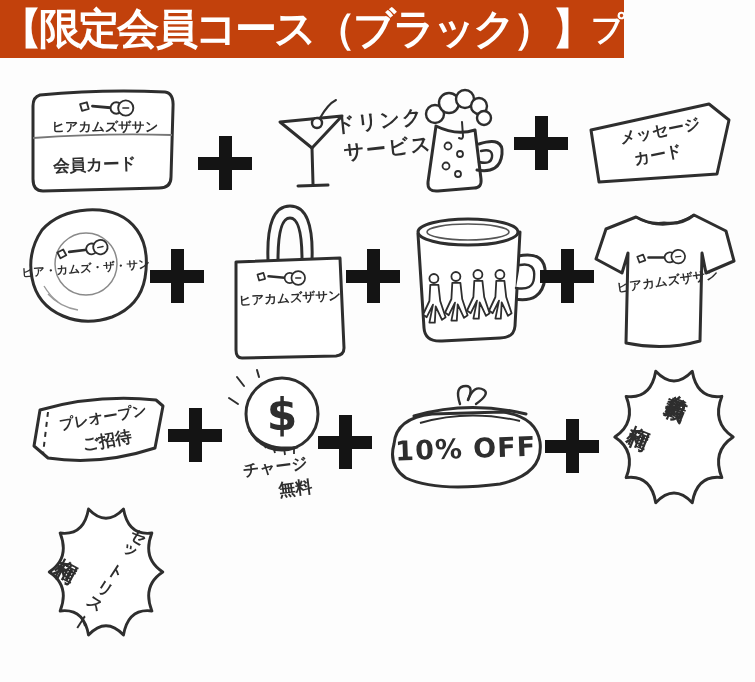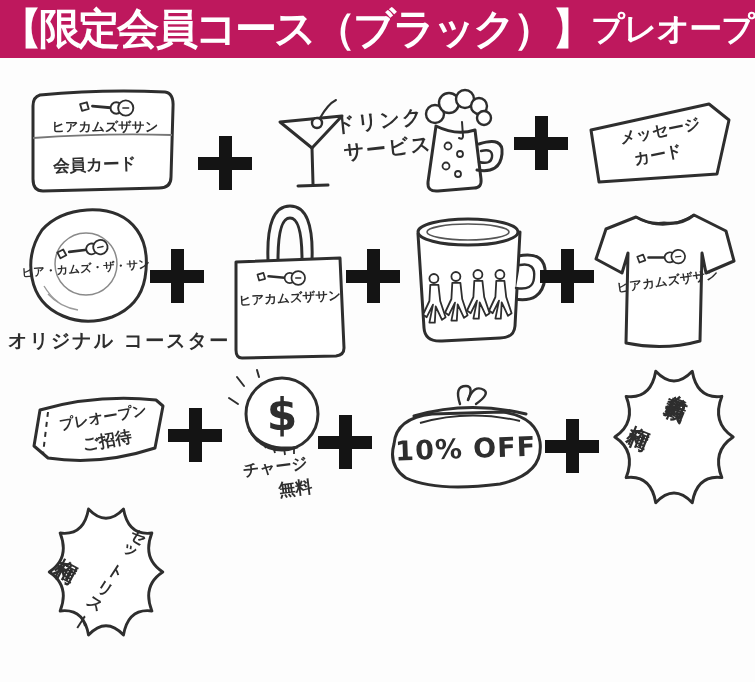--- a/index.html
+++ b/index.html
@@ -1,19 +1,19 @@
 <!DOCTYPE html>
 <html><head>
 <meta charset="utf-8">
 <style>
   html,body{margin:0;padding:0;background:#e9e9e9;}
   #stage{position:relative;width:755px;height:682px;background:#fdfdfd;overflow:hidden;
          font-family:"DejaVu Sans",sans-serif;color:#2e2e2e;}
   
-  .header{position:absolute;left:0;top:0;width:755px;height:58px;background:#be185d;
+  .header{position:absolute;left:0;top:0;width:624px;height:58px;background:#c2410c;
           display:flex;align-items:center;white-space:nowrap;overflow:hidden;color:#fff;}
   .header .t1{font-size:42px;font-weight:bold;letter-spacing:-3px;line-height:58px;}
   .header .t2{font-size:33px;font-weight:bold;letter-spacing:-1px;line-height:58px;}
   
   .plus{position:absolute;width:54px;height:54px;}
   .plus::before{content:"";position:absolute;left:0;top:21px;width:54px;height:13px;background:#141414;}
   .plus::after{content:"";position:absolute;left:21px;top:0;width:13px;height:54px;background:#141414;}
   .item{position:absolute;}
   svg{display:block;overflow:visible;}
   .t{font-family:"DejaVu Sans",sans-serif;fill:#2e2e2e;font-weight:600;}
@@ -112,21 +112,20 @@
   <div class="item" style="left:24px;top:206px;">
     <svg width="126" height="118" viewBox="0 0 126 118">
       <path d="M63,4 Q97,2 113,24 Q126,42 121,72 Q116,100 88,111 Q62,120 39,110 Q13,99 8,72 Q3,46 18,24 Q34,6 63,4 Z" fill="#fff" stroke="#2e2e2e" stroke-width="3" stroke-linejoin="round"></path>
       <circle cx="62" cy="58" r="31" fill="none" stroke="#8a8a8a" stroke-width="1.5"></circle>
       <path d="M24,88 Q36,101 54,104" fill="none" stroke="#9a9a9a" stroke-width="1.4"></path>
       <path d="M20,80 Q26,90 34,96" fill="none" stroke="#9a9a9a" stroke-width="1.4"></path>
       <use href="#guitar" transform="translate(72,42) scale(0.9) rotate(-12)"></use>
       <text class="t" x="62" y="66" text-anchor="middle" font-size="11.5" transform="rotate(-4 62 66)">ヒア・カムズ・ザ・サン</text>
     </svg>
   </div>
-  <div class="caption" style="left:8px;top:328px;">オリジナル コースター</div>
 
   <div class="plus" style="left:150px;top:249px;"></div>
 
   <div class="item" style="left:228px;top:198px;">
     <svg width="120" height="162" viewBox="0 0 120 162">
       <path d="M40,62 Q38,8 62,8 Q86,8 84,62" fill="none" stroke="#2e2e2e" stroke-width="3" stroke-linecap="round"></path>
       <path d="M50,62 Q50,20 62,20 Q74,20 74,62" fill="none" stroke="#2e2e2e" stroke-width="3" stroke-linecap="round"></path>
       <path d="M8,64 L112,60 L116,150 Q116,157 108,158 L14,160 Q8,160 8,152 Z" fill="#fff" stroke="#2e2e2e" stroke-width="3" stroke-linejoin="round"></path>
       <use href="#guitar" transform="translate(66,80) scale(0.85)"></use>
       <text class="t" x="62" y="104" text-anchor="middle" font-size="12.5" transform="rotate(-3 62 104)">ヒアカムズザサン</text>

